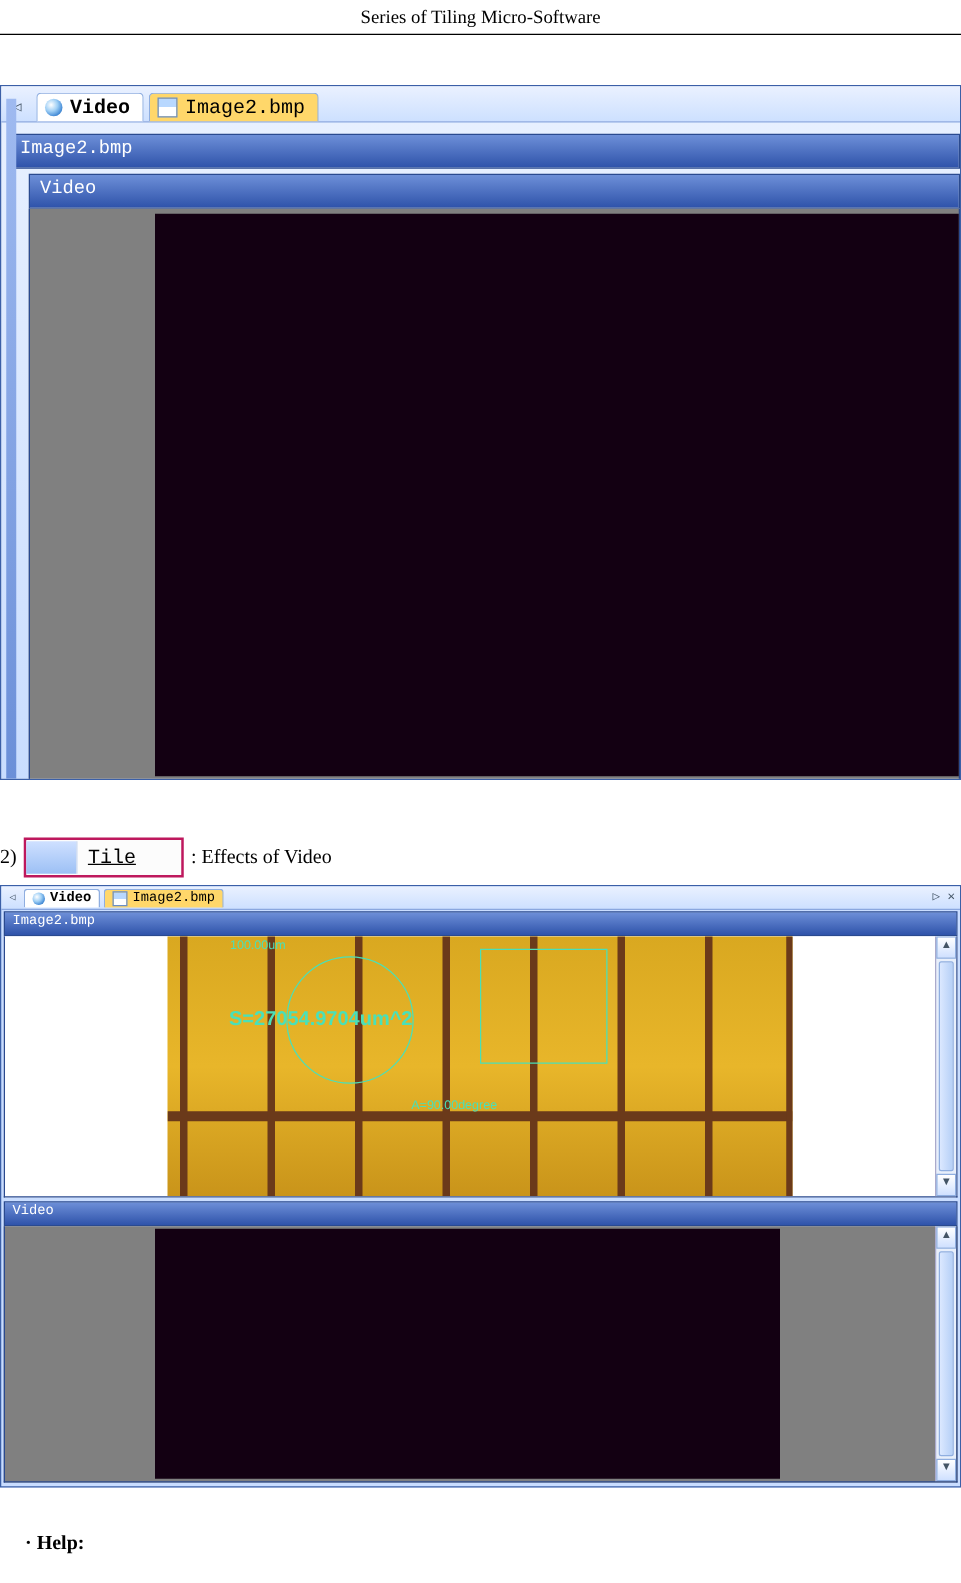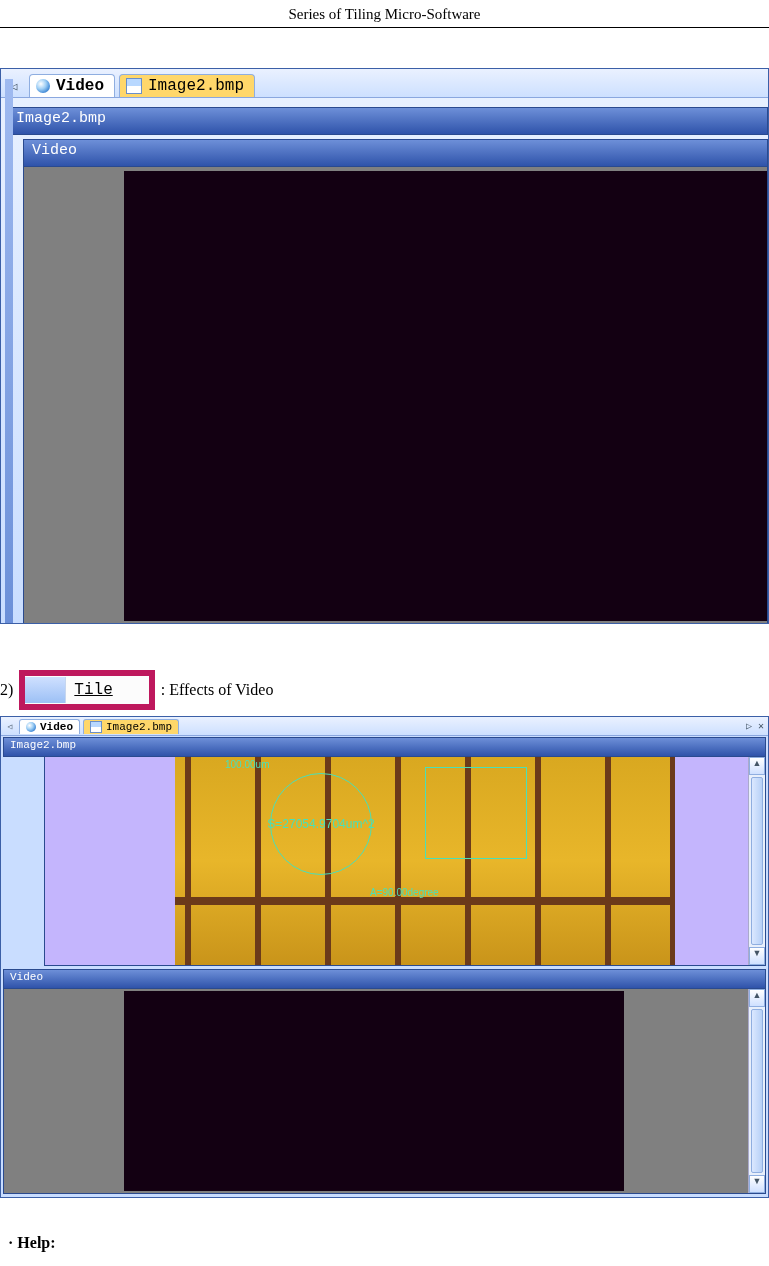--- a/index.html
+++ b/index.html
@@ -110,21 +110,21 @@
     align-items:center;
     gap:6px;
     margin:46px 0 6px 0;
     font-size:16px;
   }
   .tile-btn {
     display:inline-flex;
     align-items:center;
     height:28px;
     background:#fcfcfc;
-    border:6px solid #be185d;
+    border:2px solid #be185d;
   }
   .tile-swatch {
     width:40px; height:26px;
     background: linear-gradient(to bottom,#cfe0ff,#9cc0f5);
     border-right:1px solid #c6d6ef;
   }
   .tile-label {
     font-family: "Courier New", monospace;
     font-size:16px;
     text-decoration:underline;
@@ -173,27 +173,26 @@
     padding:1px 6px;
     background: linear-gradient(to bottom,#6d8fd8,#2f53aa);
     border:1px solid #2a4a8f;
   }
   .pane-top {
     position:absolute;
     top:20px; left:2px; right:2px;
     height:228px;
   }
   .pane-top .mdi2-body {
-    background:#c4b5fd;
+    background:#ffffff;
     border:1px solid #2a4a8f;
     border-top:none;
     height:208px;
     position:relative;
     overflow:hidden;
-    margin-left:41px;
   }
   .scrollbar-v {
     position:absolute; right:0; top:0; bottom:0; width:16px;
     background:#e8effb;
     border-left:1px solid #aac;
     display:flex; flex-direction:column; justify-content:space-between;
   }
   .sb-btn { height:16px; background:linear-gradient(#fff,#cfe0ff); border:1px solid #8faee0; font-size:9px; text-align:center; color:#456;}
   .sb-thumb { flex:1; margin:2px; background:linear-gradient(to right,#dbe8ff,#b6d0f7); border:1px solid #8faee0; border-radius:2px;}
 
@@ -203,24 +202,25 @@
     background: linear-gradient(to bottom, #d9a820 0%, #e8b62a 50%, #c9941a 100%);
     overflow:hidden;
   }
   .grid-h { position:absolute; left:0; right:0; top:140px; height:8px; background:#6b3a1a;}
   .grid-v { position:absolute; top:0; bottom:0; width:6px; background:#6b3a1a;}
   .meas-circle {
     position:absolute;
     border:1px solid #4ae0b8;
     border-radius:50%;
     color:#4ae0b8;
-    font-size:12px;
+    font-size:16px;
     text-align:center;
-    display:flex;align-items:center;justify-content:center;
+    display:flex;align-items:center;justify-content:flex-end;
     font-family: Arial,sans-serif;
+    font-weight: bold;
   }
   .meas-rect {
     position:absolute;
     border:1px solid #4ae0b8;
   }
   .meas-label {
     position:absolute;
     color:#4ae0b8;
     font-size:10px;
     font-family: Arial,sans-serif;
@@ -241,21 +241,21 @@
     overflow:hidden;
   }
   .pane-bot .video-black2 {
     position:absolute;
     top:2px; left:120px; width:500px; bottom:2px;
     background:#130012;
   }
 
   
   .help-row {
-    margin:36px 0 0 8px;
+    margin:36px 0 0 20px;
     font-size:16px;
   }
   .bullet { font-weight:bold; }
 </style>
 </head>
 <body>
 
 <div class="page-header">
   <span>Series of Tiling Micro-Software</span>
 </div>

